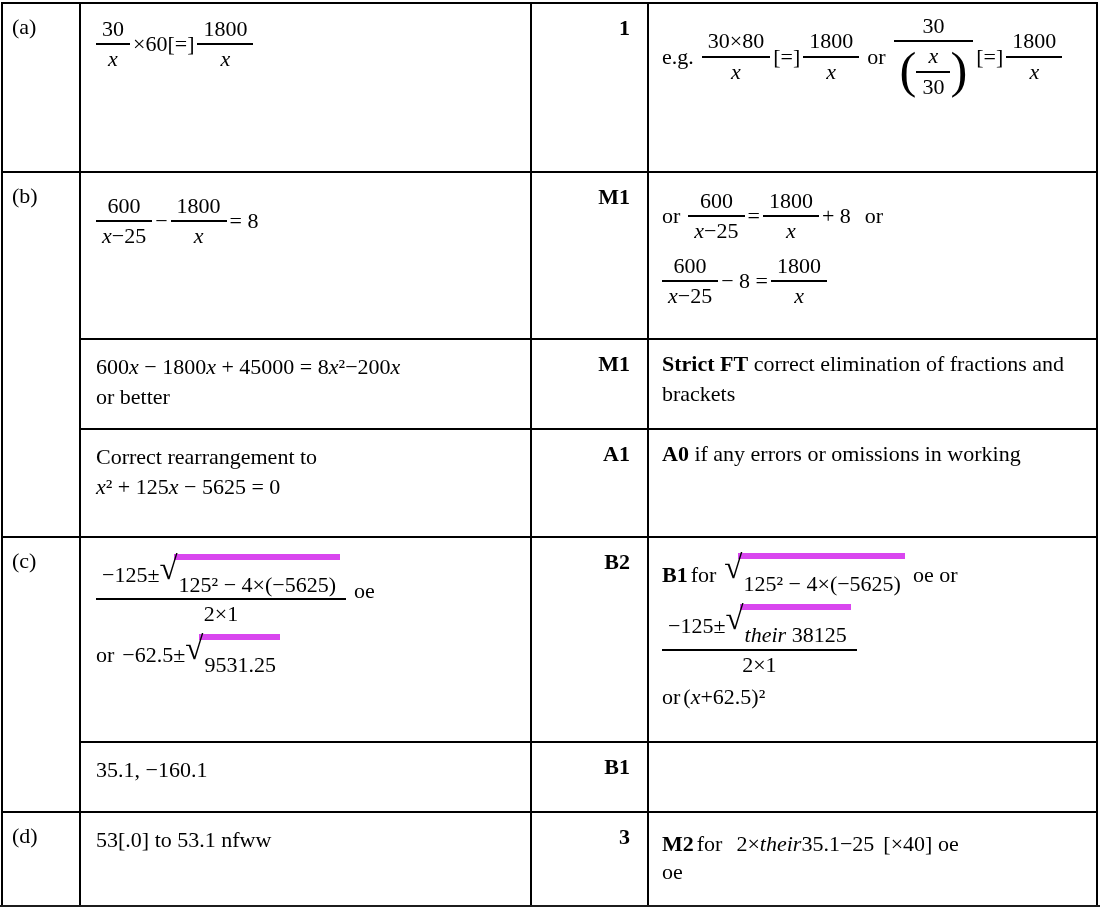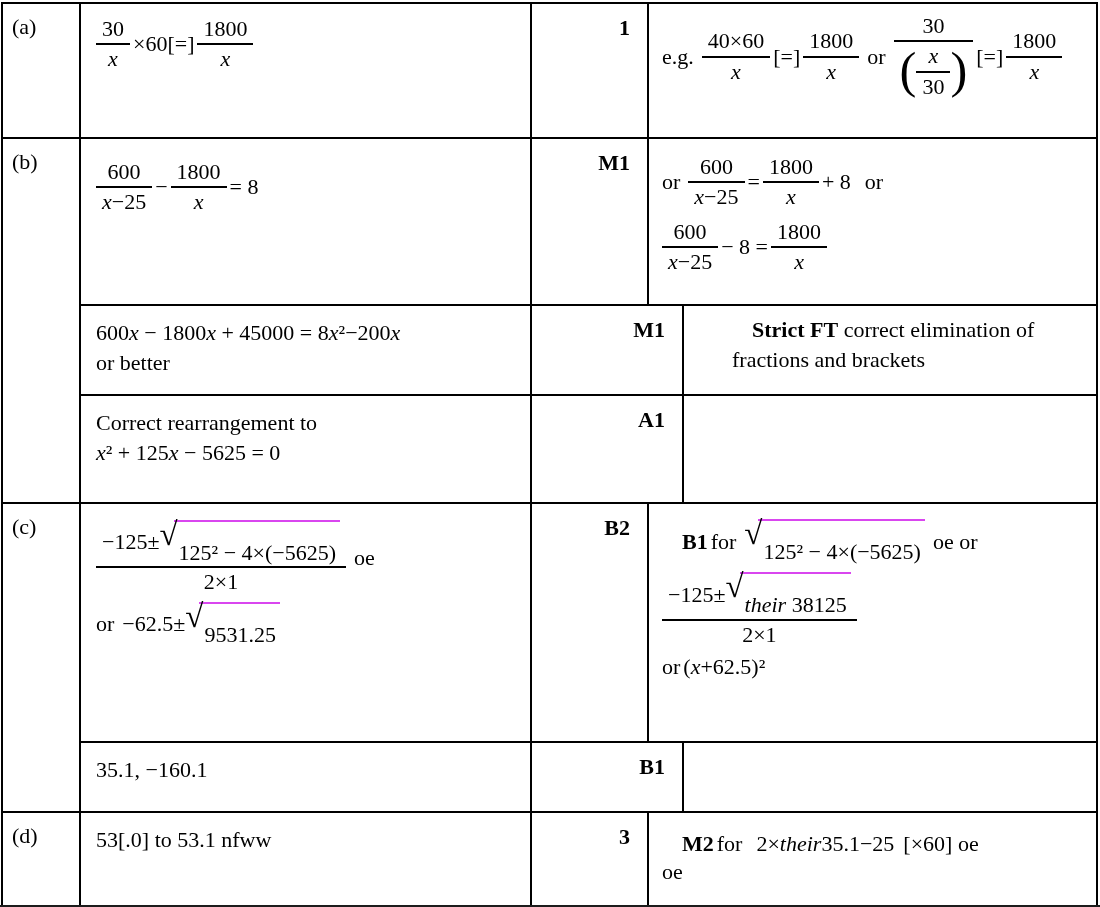--- a/index.html
+++ b/index.html
@@ -16,39 +16,39 @@
   }
   .grp{display:flex;}
   .grp + .grp{border-top:2px solid #000;}
   .part{
     box-sizing:border-box;flex:0 0 78px;
     border-right:2px solid #000;
     padding:10px 0 0 9px;
   }
   .rows{flex:1;display:flex;flex-direction:column;min-width:0;}
   .r{display:flex;box-sizing:border-box;min-width:0;}
-  .r + .r{border-top:2px solid #000;gap:35px;}
-  .h133{height:133px}.h165{height:165px}.h90{height:90px}.h85{height:108px}
-  .h203{height:237px}.h58{height:70px}.h157{height:192px}
+  .r + .r{border-top:2px solid #000;}
+  .h133{height:167px}.h165{height:165px}.h90{height:90px}.h85{height:108px}
+  .h203{height:203px}.h58{height:70px}.h157{height:192px}
   .ans{
     box-sizing:border-box;flex:0 0 451px;
     border-right:2px solid #000;
     padding:12px 8px 0 15px;min-width:0;
   }
   .mk{
     box-sizing:border-box;flex:0 0 117px;
     border-right:2px solid #000;
     text-align:right;padding:11px 17px 0 0;
     font-weight:bold;
   }
   .gd{
     box-sizing:border-box;flex:1;
     padding:9px 8px 0 13px;min-width:0;
   }
-  .b{font-weight:bold;margin-left:20px;}
+  .b{font-weight:bold;}
   .it{font-style:italic;}
   .mline{display:flex;align-items:center;}
   .mline>*{flex:0 0 auto;}
   .sp{margin-left:8px;}
   .sps{margin-left:3px;}
   .spw{margin-left:14px;}
   .mt6{margin-top:6px;}
   .mt8{margin-top:8px;}
   .frac{
     display:inline-flex;flex-direction:column;align-items:center;
@@ -62,22 +62,22 @@
   .frac>.den{
     display:flex;align-items:center;justify-content:center;
     padding:1px 6px 0 6px;
   }
   .sqrt{display:inline-flex;align-items:flex-start;white-space:pre;}
   .sqrt>.rad{
     font-size:150%;line-height:1;font-weight:400;
     margin-right:-4px;transform:translateY(-2px);
   }
   .sqrt>.arg{
-    border-top:2px solid #d946ef;
-    padding:18px 4px 0 5px;line-height:1.15;white-space:pre;
+    border-top:6px solid #d946ef;
+    padding:12px 4px 0 5px;line-height:1.15;white-space:pre;
   }
   .paren{
     font-size:230%;font-weight:400;line-height:0.85;
     transform:translateY(-1px);
   }
   .cden{display:flex;align-items:center;}
   .line{line-height:1.35;white-space:pre-wrap;}
   .bottom-rule{
     position:absolute;left:0;top:905px;width:1100px;height:3px;
     background:#1c1c1c;
@@ -104,21 +104,21 @@
                 <span class="num">1800</span>
                 <span class="den it">x</span>
               </span>
           </div>
         </div>
         <div class="mk">1</div>
         <div class="gd">
           <div class="mline">
             <span>e.g.</span>
             <span class="frac sp">
-                <span class="num">40×60</span>
+                <span class="num">30×80</span>
                 <span class="den it">x</span>
               </span>
             <span class="sps">[=]</span>
             <span class="frac sps">
                 <span class="num">1800</span>
                 <span class="den it">x</span>
               </span>
             <span class="sp">or</span>
             <span class="frac sp">
               <span class="num">30</span>
@@ -200,20 +200,23 @@
           <div class="line"><span class="b">Strict FT</span><span class="txt"> correct elimination of fractions and brackets</span></div>
         </div>
       </div>
 
       <div class="r h85">
         <div class="ans">
           <div class="line">Correct rearrangement to</div>
           <div class="line"><span class="it">x</span>² + 125<span class="it">x</span> − 5625 = 0</div>
         </div>
         <div class="mk">A1</div>
+        <div class="gd">
+          <div class="line"><span class="b">A0</span><span class="txt"> if any errors or omissions in working</span></div>
+        </div>
       </div>
     </div>
   </div>
 
   <div class="grp">
     <div class="part">(c)</div>
     <div class="rows">
       <div class="r h203">
         <div class="ans">
           <div class="mline" style="margin-top:4px">
@@ -276,21 +279,21 @@
           <div class="line">53[.0] to 53.1 nfww</div>
         </div>
         <div class="mk">3</div>
         <div class="gd">
           <div class="mline mt8">
             <span class="b">M2</span>
             <span class="sps">for</span>
             <span class="frac sp">
                 <span class="den">2×<span class="it">their</span> 35.1−25</span>
               </span>
-            <span class="sps">[×60] oe</span>
+            <span class="sps">[×40] oe</span>
           </div>
           <div class="line">oe</div>
         </div>
       </div>
     </div>
   </div>
 
 </div>
 
 <div class="bottom-rule"></div>

